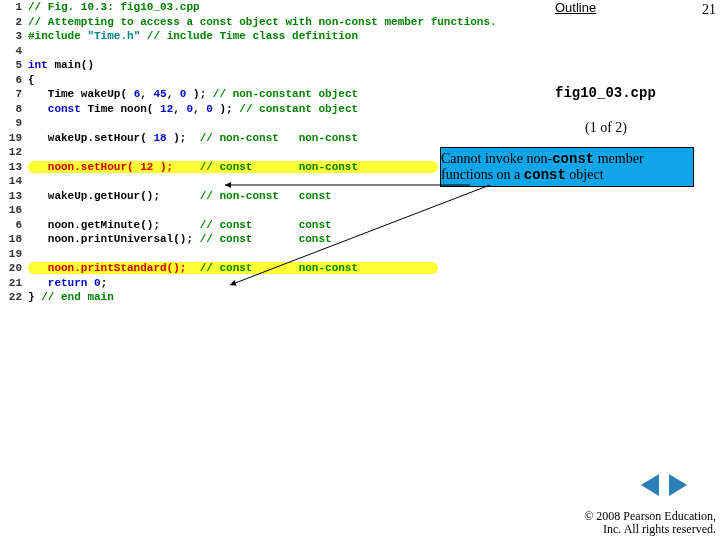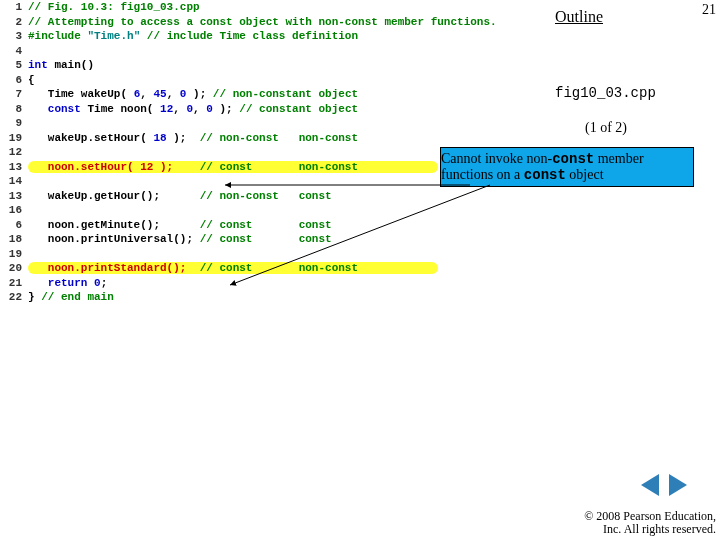--- a/index.html
+++ b/index.html
@@ -41,39 +41,39 @@
   .c-comment { color: #008000; }
   .c-pre     { color: #008000; }
   .c-string  { color: #008080; }
   .c-kw      { color: #0000cc; }
   .c-text    { color: #000; }
   .c-err     { color: #cc0000; }
   .hl        { background: #ffff33; display:inline-block; min-width: 410px; border-radius: 6px;}
   .outline {
     position: absolute;
     left: 555px;
-    top: 8px;
-    font-family: Liberation Serif, serif;
-    font-size: 16px;
+    top: 0;
+    font-family: Liberation Sans, sans-serif;
+    font-size: 13px;
     text-decoration: underline;
   }
   .pagenum {
     position: absolute;
     right: 4px;
     top: 2px;
     font-family: "Times New Roman", serif;
     font-size: 14px;
   }
   .filename {
     position: absolute;
     left: 555px;
     top: 85px;
     font-family: "Courier New", monospace;
     font-size: 14px;
-    font-weight: normal;
+    font-weight: bold;
   }
   .partof {
     position: absolute;
     left: 585px;
     top: 120px;
     font-family: "Times New Roman", serif;
     font-size: 14px;
   }
   .callout {
     position: absolute;

